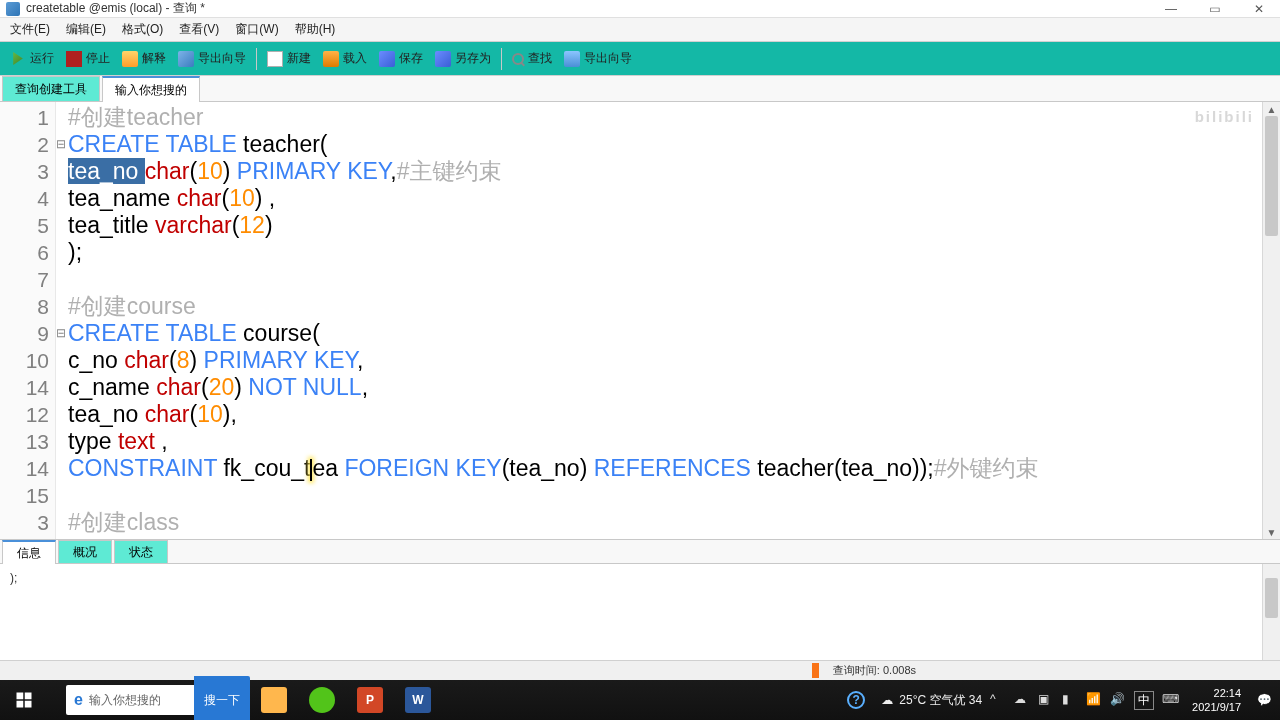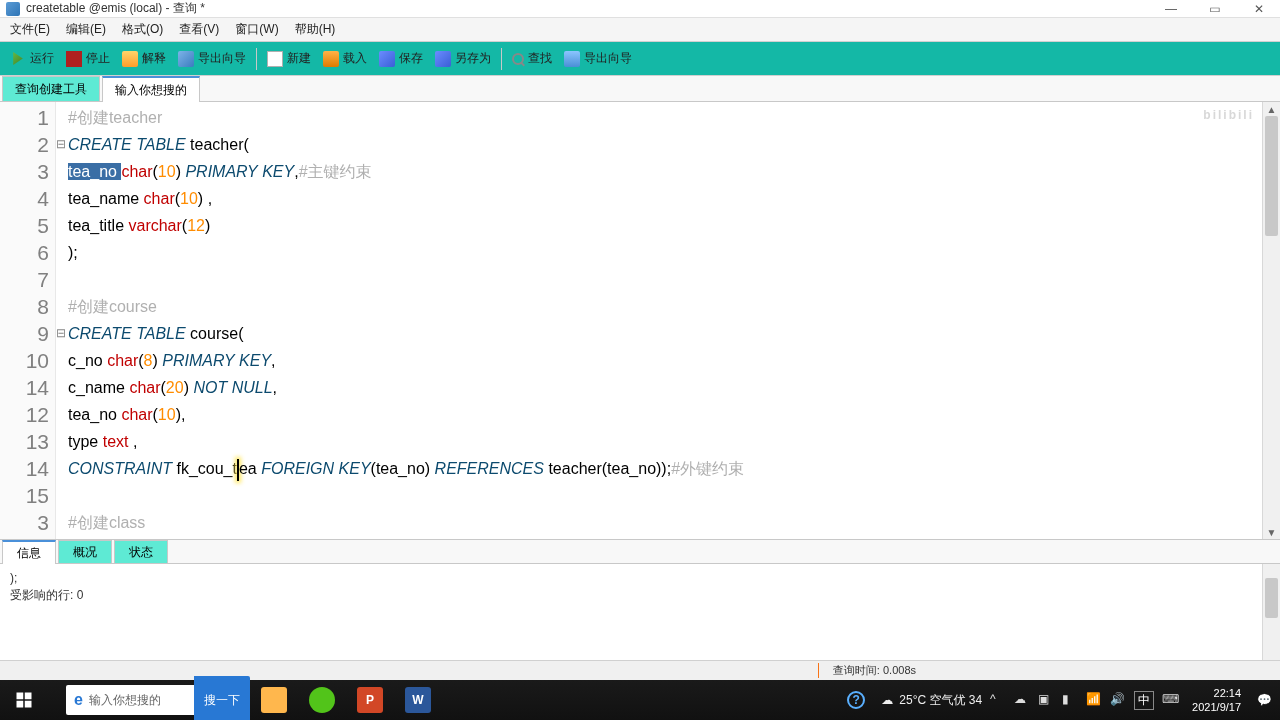--- a/index.html
+++ b/index.html
@@ -26,55 +26,55 @@
 .ic-find { border: 2px solid #888; border-radius: 50%; width: 12px; height: 12px; position: relative; }
 .ic-find::after { content:''; position:absolute; width:5px; height:2px; background:#888; bottom:-2px; right:-3px; transform:rotate(45deg); }
 .ic-wrap { background: linear-gradient(180deg,#8bc5ff,#4a8fd6); border-radius: 2px; }
 .tabs { height: 26px; background: #f8f8f8; border-bottom: 1px solid #c8c8c8; display: flex; align-items: flex-end; padding-left: 2px; }
 .tab { padding: 4px 12px 3px; border: 1px solid #c8c8c8; border-bottom: none; background: #5eead4; margin-right: 2px; font-size: 12px; cursor: pointer; }
 .tab.active { background: #fff; border-top: 2px solid #4a90d9; position: relative; top: 1px; }
 .editor-wrap { flex: 1; display: flex; overflow: hidden; border-bottom: 1px solid #c8c8c8; position: relative; }
 .gutter { width: 56px; background: #fafafa; text-align: right; padding-right: 6px; color: #808080; font-family: Consolas, monospace; font-size: 21px; line-height: 27px; padding-top: 2px; user-select: none; border-right: 1px solid #e8e8e8; }
 .fold-col { width: 10px; background: #fff; font-family: Consolas, monospace; font-size: 12px; line-height: 27px; color: #888; padding-top: 2px; }
 .fold-col div { height: 27px; text-align: center; }
-.code { flex: 1; font-family: Consolas, "Courier New", monospace; font-size: 16px; line-height: 27px; padding-top: 2px; white-space: pre; overflow: hidden; color: #000; }
+.code { flex: 1; font-family: Consolas, "Courier New", monospace; font-size: 23px; line-height: 27px; padding-top: 2px; white-space: pre; overflow: hidden; color: #000; }
 .code .ln { height: 27px; padding-left: 2px; }
-.kw { color: #0c4a6e; font-style: italic; }
+.kw { color: #3b82f6; }
 .ty { color: #c00000; }
 .num { color: #ff8c00; }
 .cmt { color: #b0b0b0; }
 .sel { background: #3a6ea5; color: #fff; }
 .scroll-v { width: 18px; background: #f0f0f0; border-left: 1px solid #d8d8d8; position: relative; }
 .scroll-v .thumb { position: absolute; top: 14px; left: 2px; right: 2px; height: 120px; background: #c8c8c8; border-radius: 2px; }
 .scroll-v .arrow { position: absolute; left: 0; right: 0; height: 14px; display:flex; align-items:center; justify-content:center; color:#666; font-size:10px; }
 .scroll-v .arrow.up { top: 0; }
 .scroll-v .arrow.dn { bottom: 0; }
 .result-tabs { height: 24px; background: #f8f8f8; display: flex; align-items: flex-end; padding-left: 2px; border-bottom: 1px solid #c8c8c8; }
 .result-tabs .tab { padding: 3px 14px 2px; }
 .result-pane { height: 96px; display: flex; position: relative; }
 .result-text { flex: 1; padding: 6px 10px; font-size: 12px; color: #333; line-height: 17px; }
 .result-scroll { width: 18px; background: #f0f0f0; border-left: 1px solid #d8d8d8; position:relative; }
 .result-scroll .thumb { position:absolute; top:14px; left:2px; right:2px; height:40px; background:#c8c8c8; border-radius:2px; }
 .statusbar { height: 20px; background: #f0f0f0; border-top: 1px solid #d0d0d0; display: flex; align-items: center; justify-content: flex-end; padding: 0 10px; font-size: 11px; color: #333; }
-.statusbar .cell { padding: 0 14px; border-left: 1px solid #f97316; text-align: center; }
+.statusbar .cell { padding: 0 14px; border-left: 7px solid #f97316; text-align: center; }
 .taskbar { height: 40px; background: linear-gradient(180deg, #1a1a1a, #111); display: flex; align-items: center; color: #fff; font-size: 12px; }
 .taskbar .tbitem { height: 40px; display: flex; align-items: center; justify-content: center; padding: 0 8px; cursor: pointer; }
 .taskbar .start { width: 48px; }
 .taskbar .start svg { width:18px; height:18px; }
 .taskbar .search-pill { background: #fff; color: #666; border-radius: 2px; height: 30px; display: flex; align-items: center; padding: 0 8px; margin-left: 2px; width: 130px; gap:6px; }
 .taskbar .search-btn { background: #2878d4; color: #fff; padding: 0 10px; height: 48px; display:flex; align-items:center; border-radius: 0 2px 2px 0; margin-left:-2px; }
 .taskbar .app { width: 48px; }
 .taskbar .app .sq { width: 26px; height: 26px; border-radius: 3px; display:flex; align-items:center; justify-content:center; }
 .taskbar .spacer { flex: 1; }
 .taskbar .tray { display: flex; align-items: center; gap: 8px; padding-right: 6px; }
 .taskbar .tray .trayicon { width: 16px; height: 16px; display:inline-block; color:#ddd; }
 .taskbar .weather { display:flex; align-items:center; gap:6px; font-size:12px; color:#eee; }
 .taskbar .clock { text-align: right; line-height: 14px; font-size: 11px; padding: 0 8px; }
 .cursor-yellow { display:inline-block; width:2px; background:#000; height:22px; vertical-align:middle; box-shadow: 0 0 4px 2px rgba(255,230,80,0.9); }
-.watermark { position:absolute; top:6px; right:26px; font-size:12px; color:#d8d8d8; letter-spacing:2px; font-weight:bold; }
+.watermark { position:absolute; top:6px; right:26px; font-size:15px; color:#d8d8d8; letter-spacing:2px; font-weight:bold; }
 </style>
 </head>
 <body>
 
 <div class="titlebar">
   <div class="icon"></div>
   <div class="title">createtable @emis (local) - 查询 *</div>
   <div class="winbtns">
     <div class="winbtn">—</div>
     <div class="winbtn">▭</div>
@@ -189,21 +189,20 @@
 
 <div class="result-tabs">
   <div class="tab active">信息</div>
   <div class="tab">概况</div>
   <div class="tab">状态</div>
 </div>
 
 <div class="result-pane">
   <div class="result-text">
     <div>);</div>
-    <div>受影响的行: 0</div>
   </div>
   <div class="result-scroll">
     <div class="thumb"></div>
   </div>
 </div>
 
 <div class="statusbar">
   <div class="cell">查询时间: 0.008s</div>
   <div class="cell" style="width:340px"></div>
 </div>

